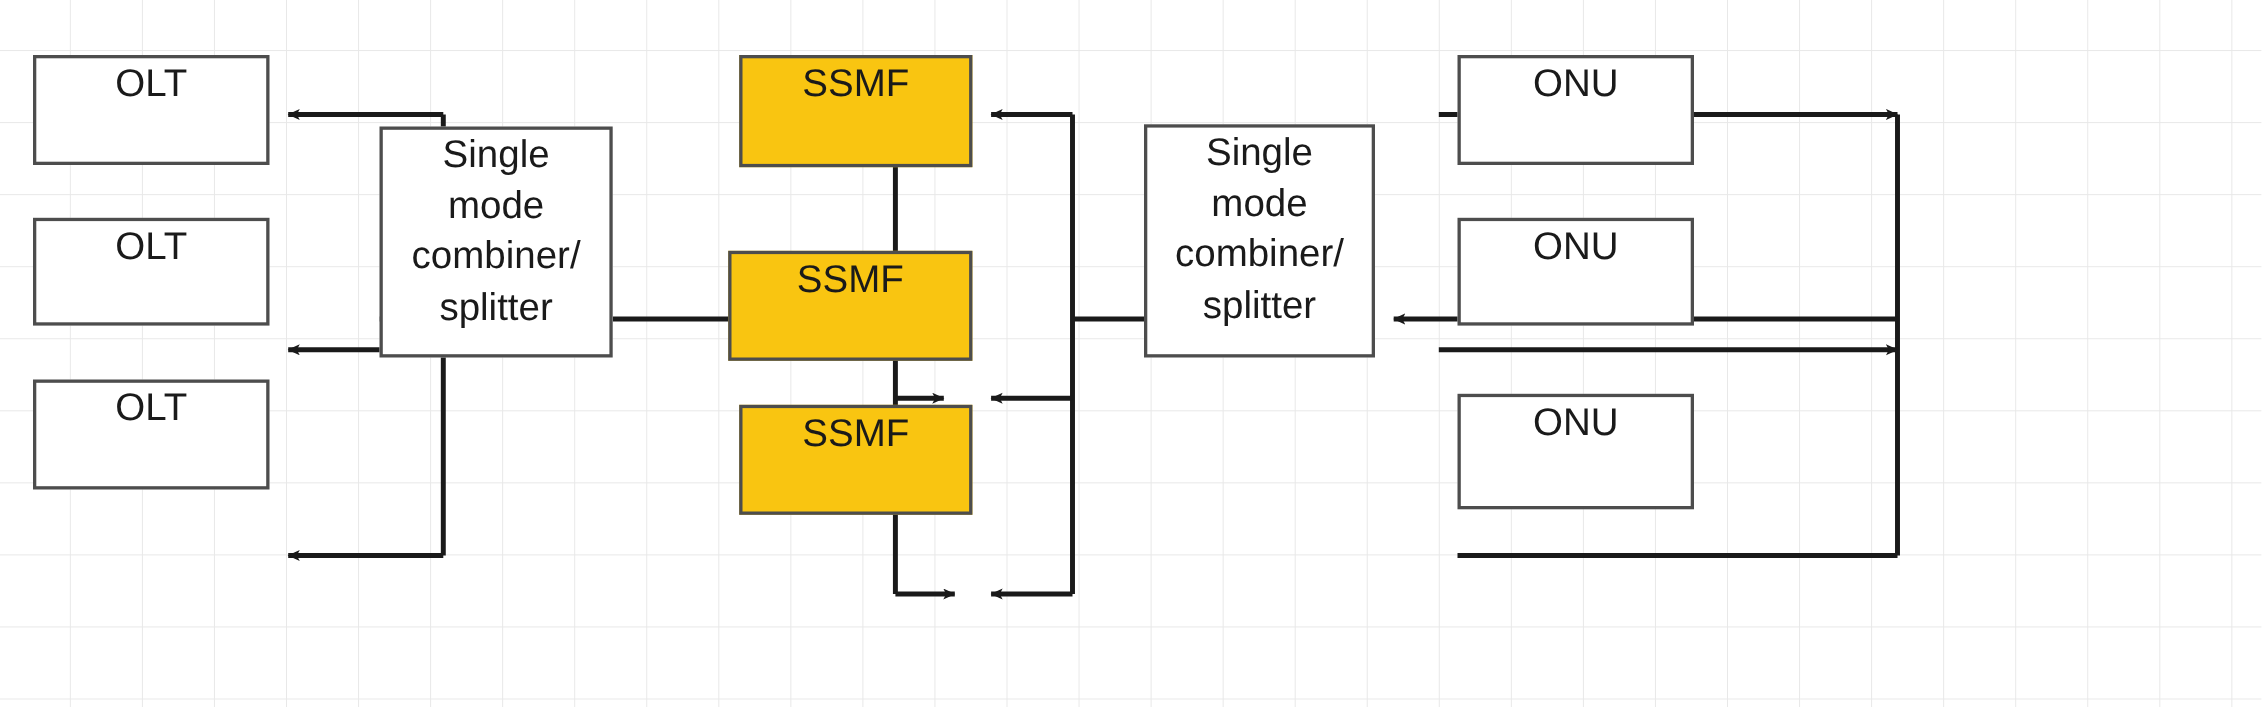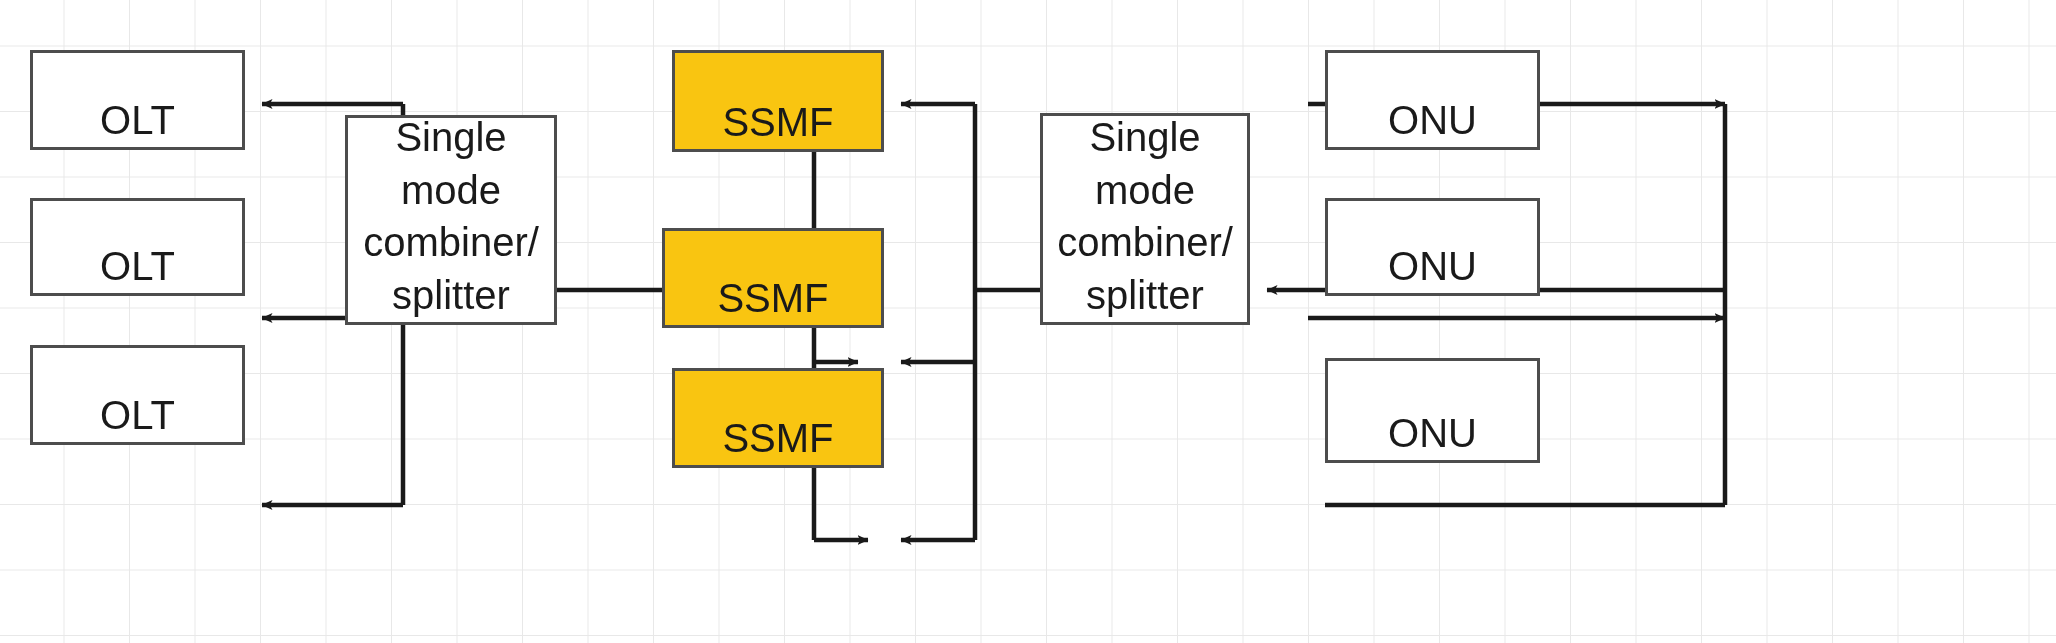--- a/index.html
+++ b/index.html
@@ -20,25 +20,25 @@
     background-position: -2px -20px;
     overflow: hidden;
     font-family: "Liberation Sans", sans-serif;
   }
   .node {
     position: absolute;
     box-sizing: border-box;
     border: 3px solid #4d4d4d;
     background: #ffffff;
     display: flex;
-    align-items: flex-end;
+    align-items: flex-start;
     justify-content: center;
     text-align: center;
     color: #1a1a1a;
-    font-size: 40px;
+    font-size: 35px;
     line-height: 1.32;
     font-family: "Liberation Sans", sans-serif;
     z-index: 3;
   }
   .node.fiber {
     background: #F9C511;
     border-color: #4d4d4d;
   }
   .node .label {
     display: block;

